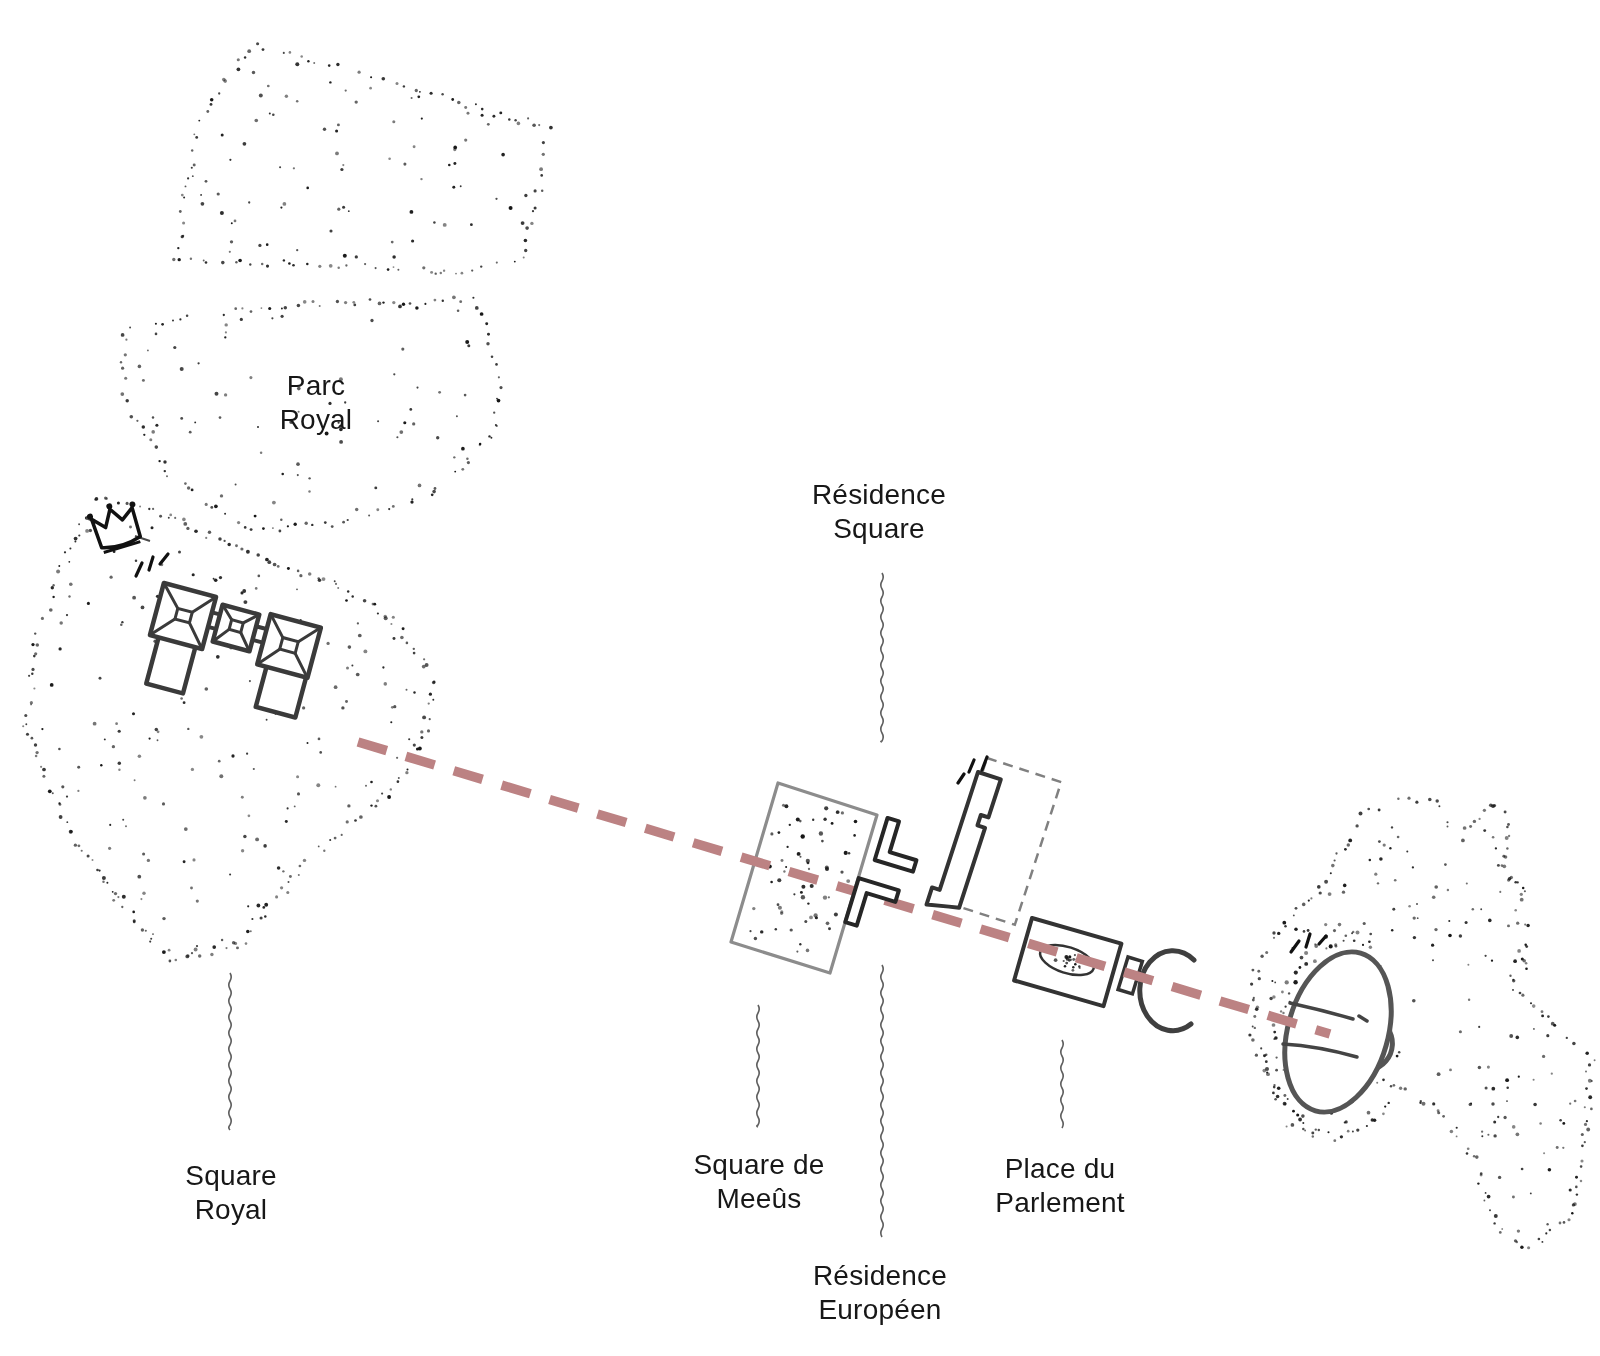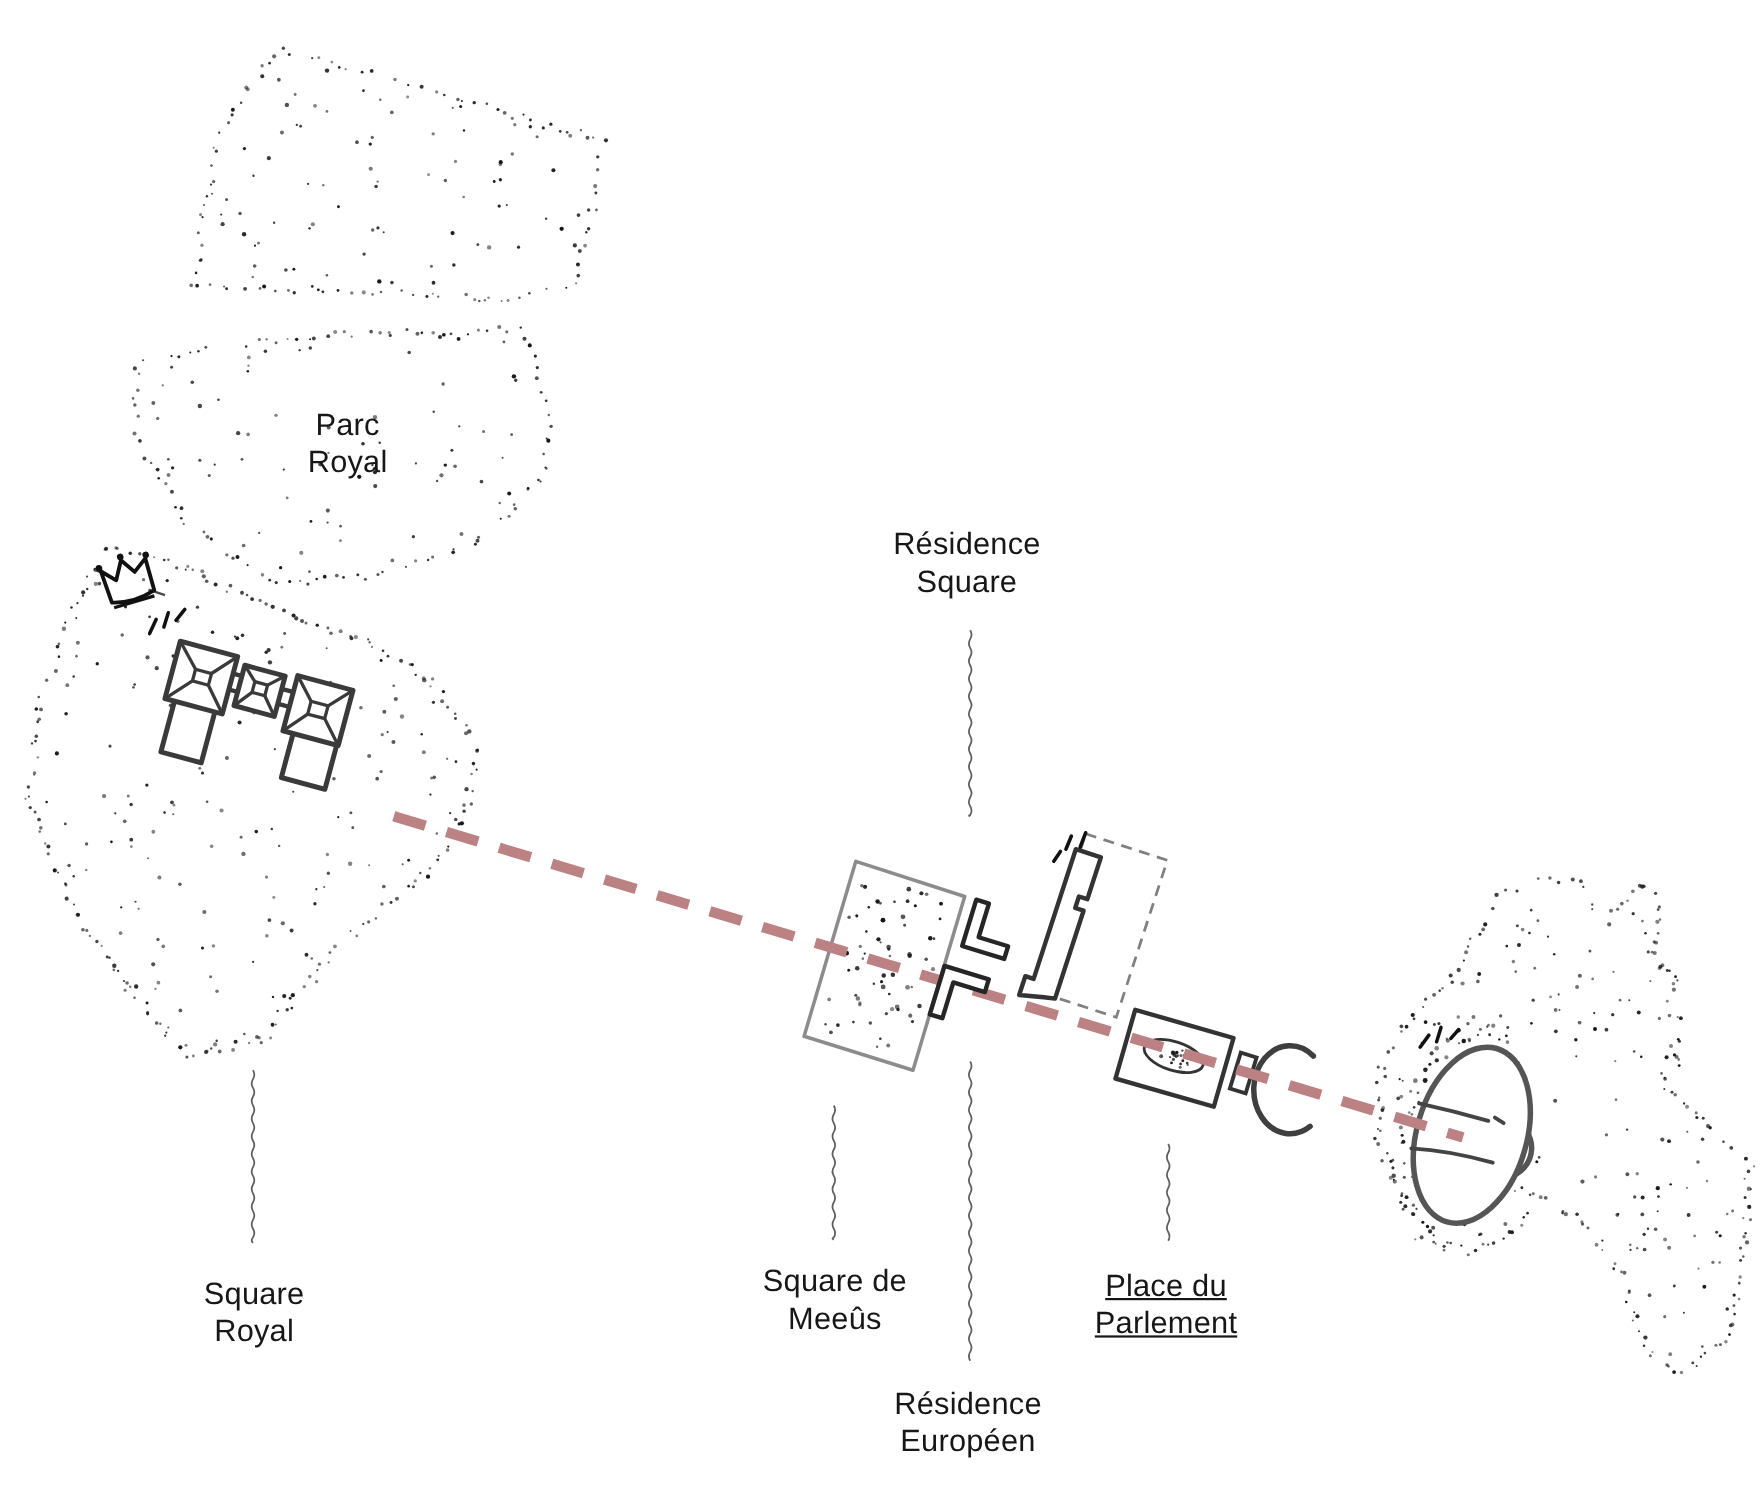--- a/index.html
+++ b/index.html
@@ -1306,21 +1306,21 @@
     <span>Square</span>
   </div>
   <div class="map-label" style="left: 231px; top: 1193px;">
     <span>Square</span>
     <span>Royal</span>
   </div>
   <div class="map-label" style="left: 759px; top: 1182px;">
     <span>Square de</span>
     <span>Meeûs</span>
   </div>
-  <div class="map-label" style="left: 1060px; top: 1186px; text-decoration: underline;">
+  <div class="map-label" style="left: 1060px; top: 1186px;">
     <span>Place du</span>
     <span>Parlement</span>
   </div>
   <div class="map-label" style="left: 880px; top: 1293px;">
     <span>Résidence</span>
     <span>Européen</span>
   </div>
 </div>
 
 </body></html>

